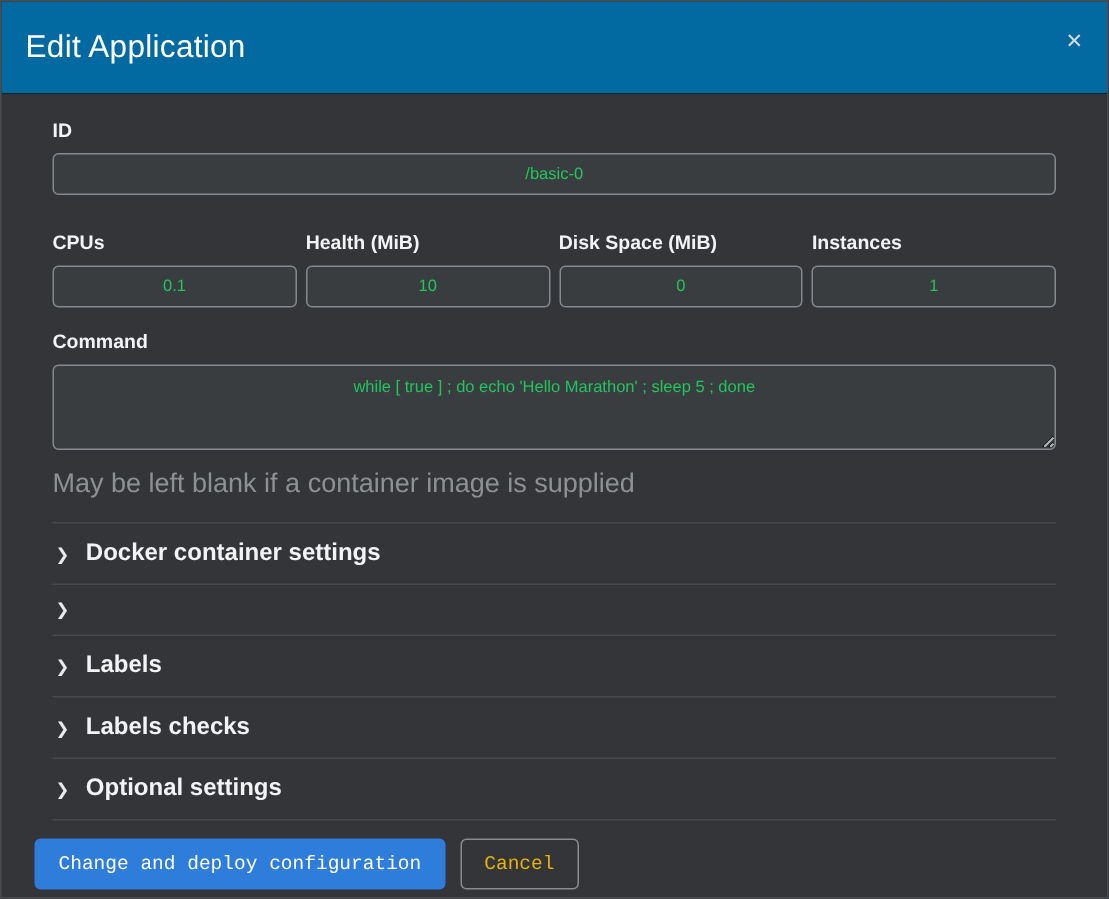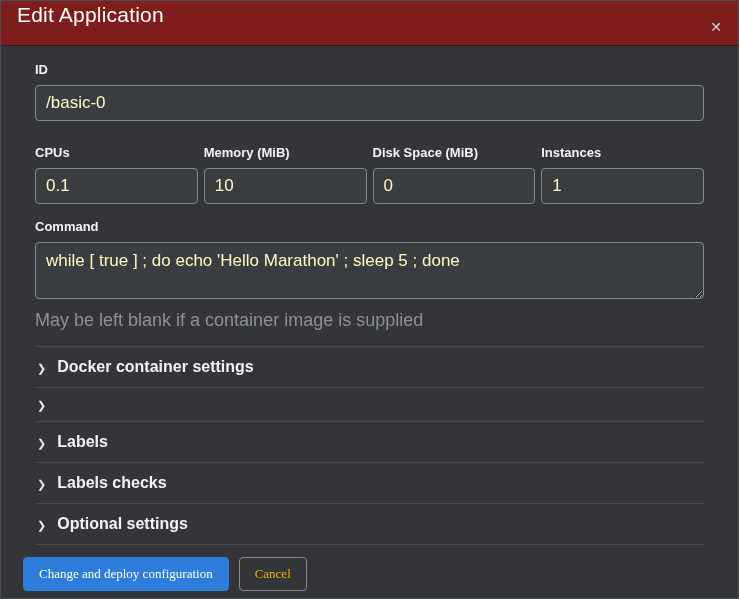--- a/index.html
+++ b/index.html
@@ -8,23 +8,23 @@
     font-family: "Liberation Sans", sans-serif;
     background: #333538;
     color: #ffffff;
     border: 1px solid #4a4d50;
     overflow: hidden;
   }
   .modal { display: flex; flex-direction: column; height: 100%; }
 
   
   .modal-header {
-    background: #7f1d1d;
+    background: #0369a1;
     border-bottom: 1px solid #1e2021;
-    padding: 2px 16px 18px;
+    padding: 19px 16px 18px;
     position: relative;
     flex: 0 0 auto;
   }
   .modal-title { font-size: 21px; font-weight: 500; color: #ffffff; letter-spacing: .2px; }
   .close-btn {
     position: absolute; top: 17px; right: 14px;
     color: #d6d7d8; font-size: 14px; line-height: 1;
     cursor: pointer; padding: 2px;
   }
 
@@ -37,25 +37,26 @@
     font-size: 13px;
     font-weight: bold;
     color: #f2f3f4;
     margin-bottom: 8px;
   }
   .text-input, .text-area {
     width: 100%;
     background: #3a3d40;
     border: 1px solid #85898d;
     border-radius: 4px;
-    color: #fef9c3;
+    color: #22c55e;
     font-family: "Liberation Sans", sans-serif;
-    font-size: 17px;
+    font-size: 11px;
     padding: 7px 10px;
     outline: none;
+    text-align: center;
   }
   .text-area { height: 57px; resize: both; line-height: 1.35; }
   .form-row { display: flex; gap: 6px; margin-top: 24px; }
   .form-row .form-group { flex: 1 1 0; }
   .help-text { color: #8e9194; font-size: 18px; margin-top: 7px; }
 
   
   .sections { margin-top: 10px; border-top: 1px solid #47494c; }
   .section-row {
     display: flex; align-items: center; gap: 11px;
@@ -69,21 +70,21 @@
   }
   .section-label { font-size: 16px; font-weight: bold; color: #f2f3f4; }
 
   
   .modal-footer {
     flex: 0 0 auto;
     padding: 12px 22px 20px;
     display: flex; gap: 10px; align-items: center;
   }
   .btn {
-    font-family: Liberation Serif, serif;
+    font-family: Liberation Mono, monospace;
     font-size: 13px;
     font-weight: 500;
     border-radius: 4px;
     padding: 8px 15px;
     cursor: pointer;
     line-height: 1.2;
   }
   .btn-primary {
     background: #2f7dda;
     border: 1px solid #2f7dda;
@@ -111,21 +112,21 @@
       <label class="form-label">ID</label>
       <input class="text-input" type="text" value="/basic-0" style="">
     </div>
 
     <div class="form-row">
       <div class="form-group">
         <label class="form-label">CPUs</label>
         <input class="text-input" type="text" value="0.1" style="">
       </div>
       <div class="form-group">
-        <label class="form-label">Memory (MiB)</label>
+        <label class="form-label">Health (MiB)</label>
         <input class="text-input" type="text" value="10" style="">
       </div>
       <div class="form-group">
         <label class="form-label">Disk Space (MiB)</label>
         <input class="text-input" type="text" value="0" style="">
       </div>
       <div class="form-group">
         <label class="form-label">Instances</label>
         <input class="text-input" type="text" value="1" style="">
       </div>

